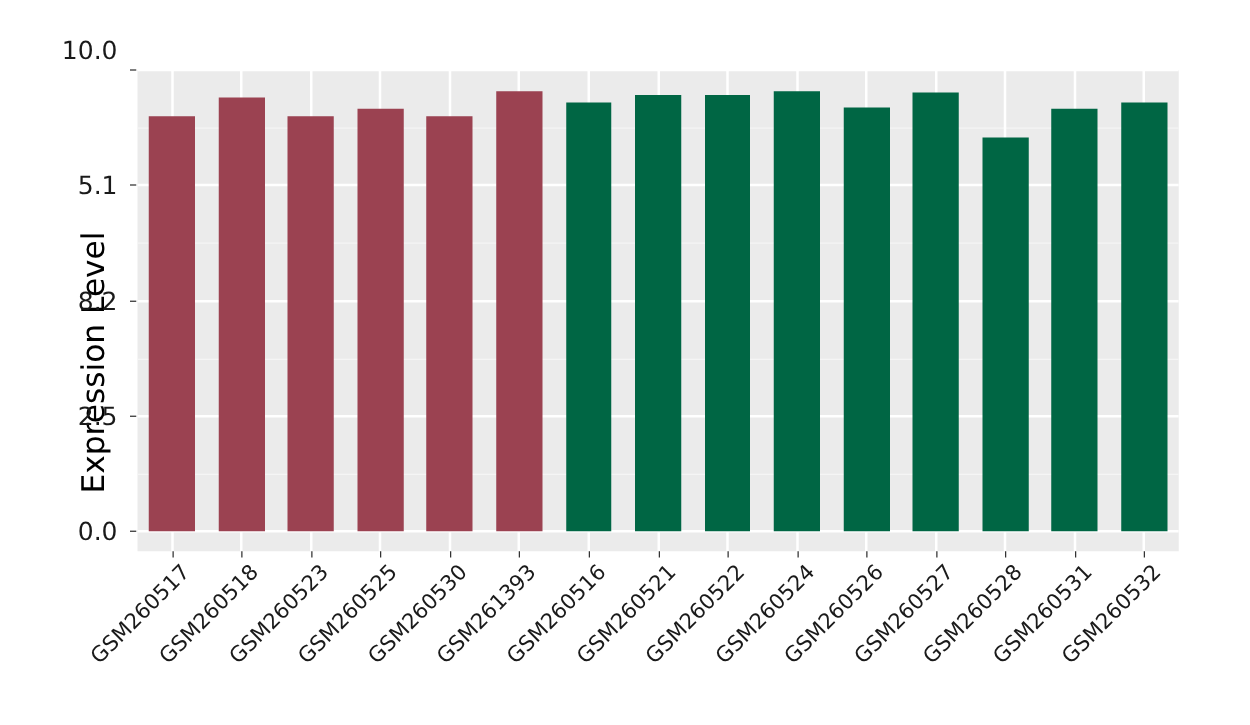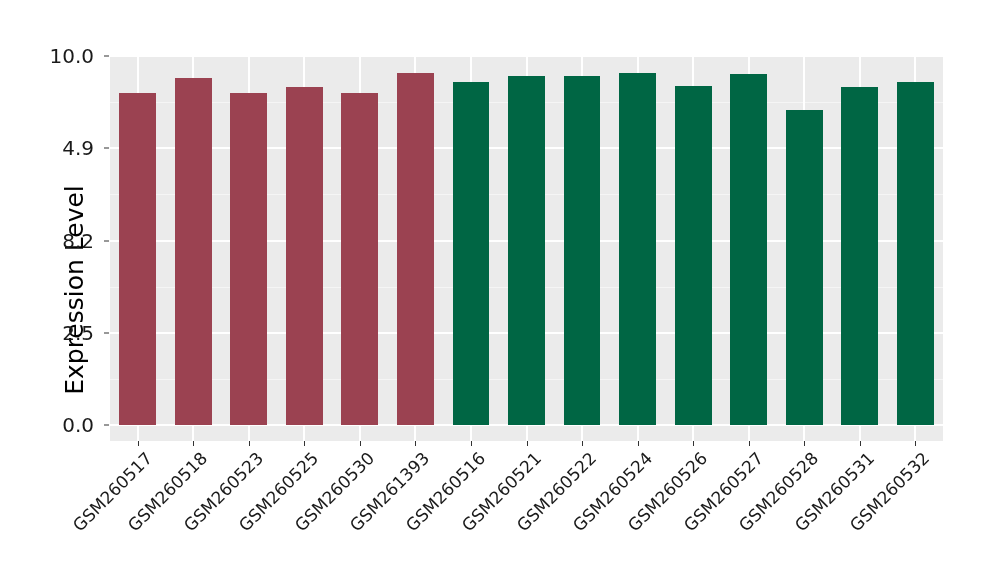--- a/index.html
+++ b/index.html
@@ -143,23 +143,23 @@
 
   <div id="y-axis-title">Expression Level</div>
 
   <div id="y-tick-labels">
       <div class="y-tick-label" style="top: 425px;">0.0</div>
       <div class="y-tick-mark" style="top: 425px;"></div>
       <div class="y-tick-label" style="top: 332.75px;">2.5</div>
       <div class="y-tick-mark" style="top: 332.75px;"></div>
       <div class="y-tick-label" style="top: 240.5px;">8.2</div>
       <div class="y-tick-mark" style="top: 240.5px;"></div>
-      <div class="y-tick-label" style="top: 148.25px;">4.9</div>
+      <div class="y-tick-label" style="top: 148.25px;">5.1</div>
       <div class="y-tick-mark" style="top: 148.25px;"></div>
-      <div class="y-tick-label" style="top: 56px;">10.0</div>
+      <div class="y-tick-label" style="top: 40px;">10.0</div>
       <div class="y-tick-mark" style="top: 56px;"></div>
     </div>
 
   <div id="panel">
     <div id="gridlines">
         <div class="grid-major" style="top: 368px;"></div>
         <div class="grid-major" style="top: 275.75px;"></div>
         <div class="grid-major" style="top: 183.5px;"></div>
         <div class="grid-major" style="top: 91.25px;"></div>
         <div class="grid-major" style="top: -1px;"></div>

